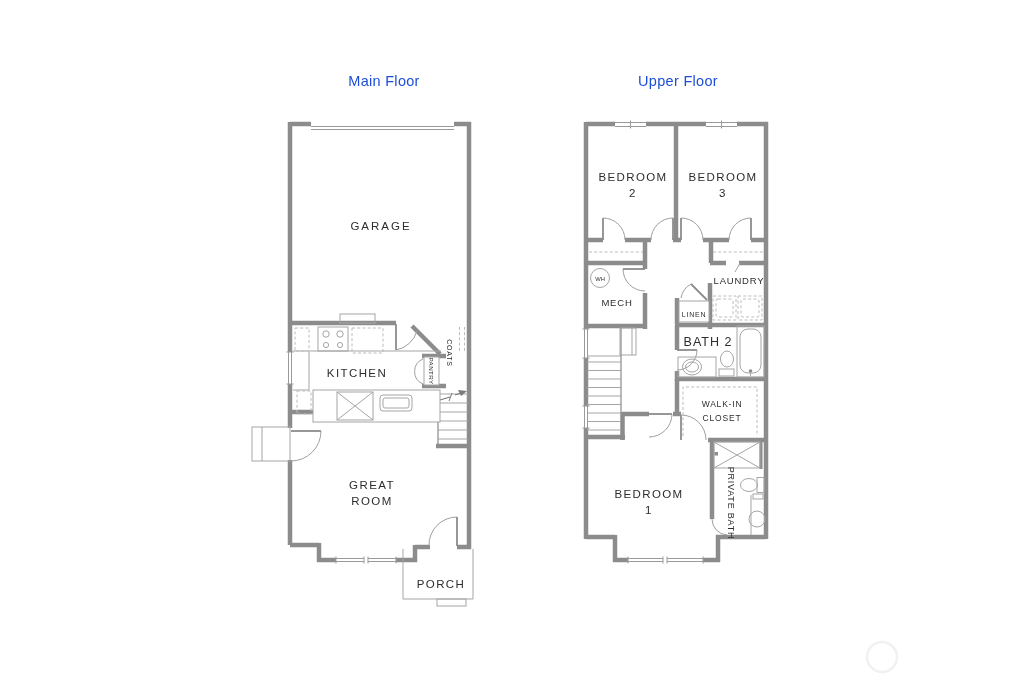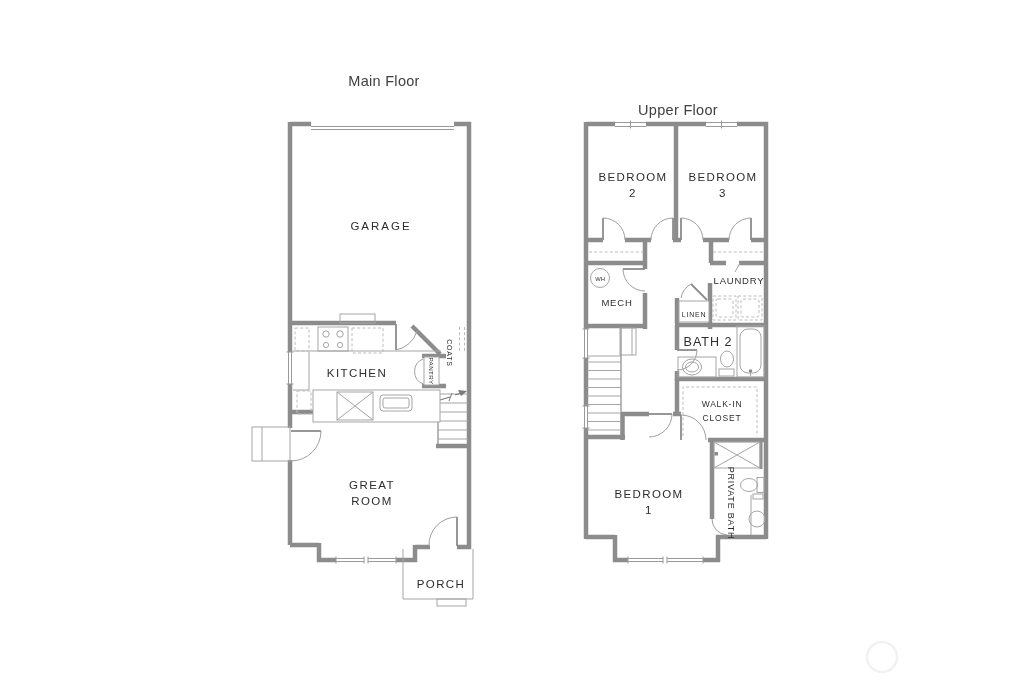--- a/index.html
+++ b/index.html
@@ -1,21 +1,21 @@
 <!DOCTYPE html>
 <html><head>
 <meta charset="utf-8">
 <style>
   html,body{margin:0;padding:0;background:#fff;}
   .stage{position:relative;width:1024px;height:684px;background:#ffffff;overflow:hidden;
          font-family:"Liberation Sans",sans-serif;}
   .floor-title{position:absolute;top:73px;width:140px;text-align:center;
-         font-size:14.5px;font-weight:500;color:#404040;letter-spacing:.3px;}
+         font-size:14.5px;font-weight:500;color:#1d4ed8;letter-spacing:.3px;}
   #t-main{left:314px;}
-  #t-upper{left:608px;margin-top:29px;}
+  #t-upper{left:608px;}
   svg{position:absolute;left:0;top:0;}
   .w  {stroke:#8c8c8c;stroke-width:4.5;fill:none;}
   .w3 {stroke:#8c8c8c;stroke-width:3;fill:none;}
   .t  {stroke:#a5a5a5;stroke-width:1;fill:none;}
   .tf {stroke:#a5a5a5;stroke-width:1;fill:#ffffff;}
   .d  {stroke:#bcbcbc;stroke-width:1;fill:none;stroke-dasharray:3 2.2;}
   .a  {stroke:#9f9f9f;stroke-width:1;fill:none;}
   .lf {stroke:#8c8c8c;stroke-width:1.8;fill:none;}
   .wn {stroke:#9a9a9a;stroke-width:1;fill:none;}
   .rail{stroke:#9a9a9a;stroke-width:1.4;fill:none;}

